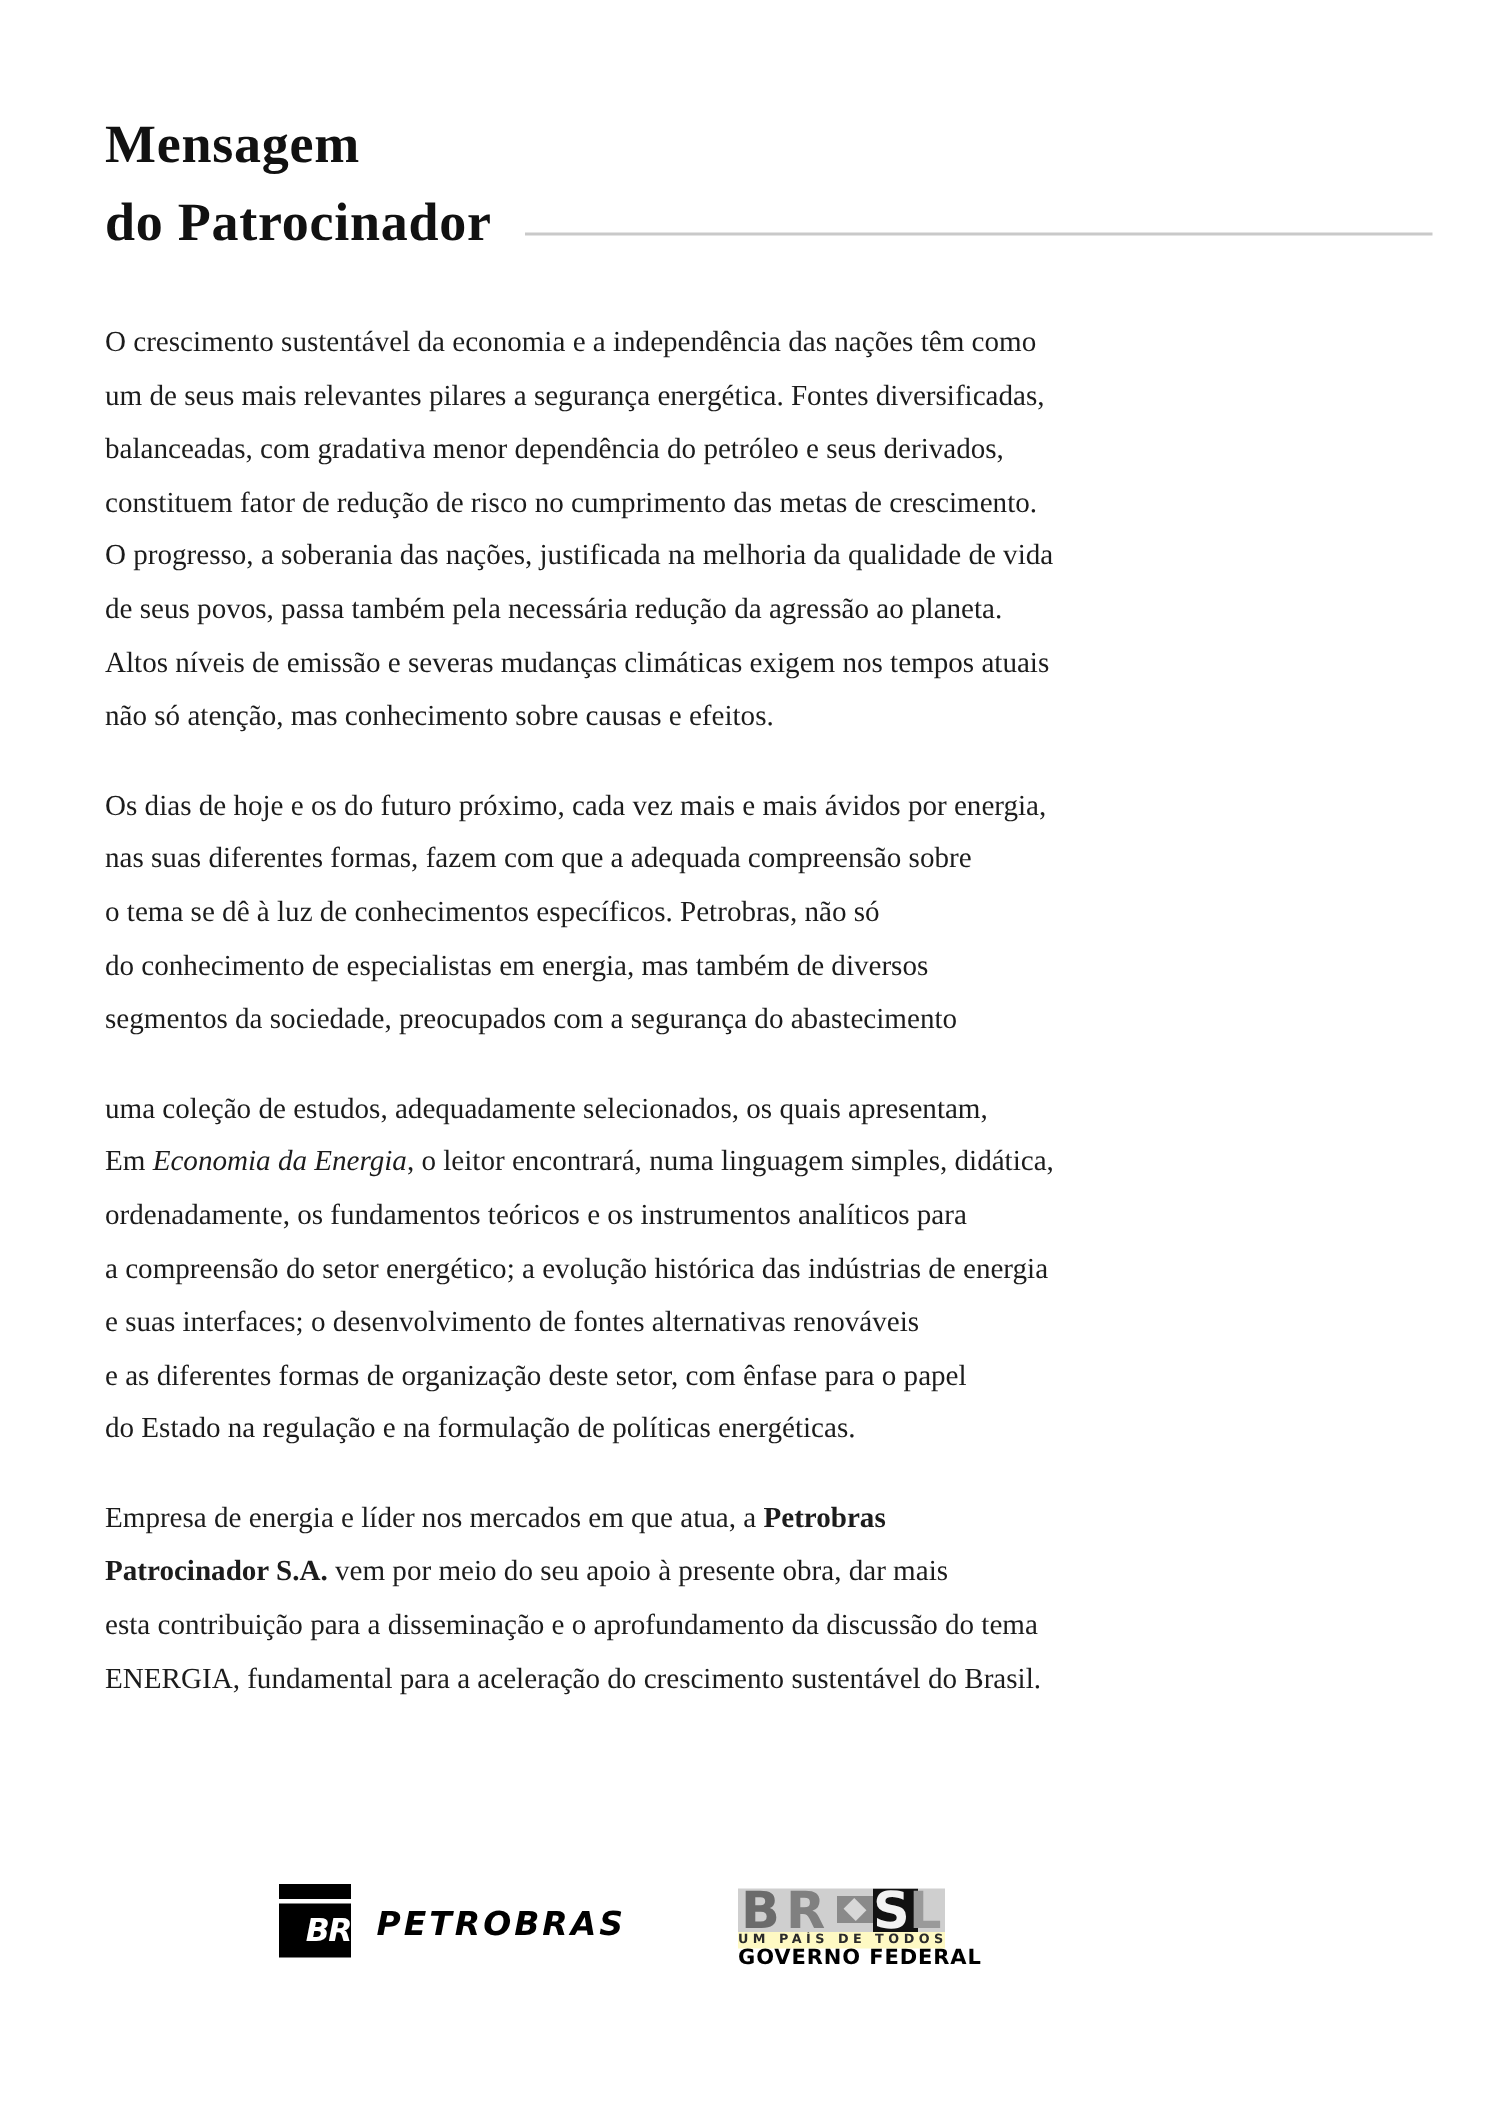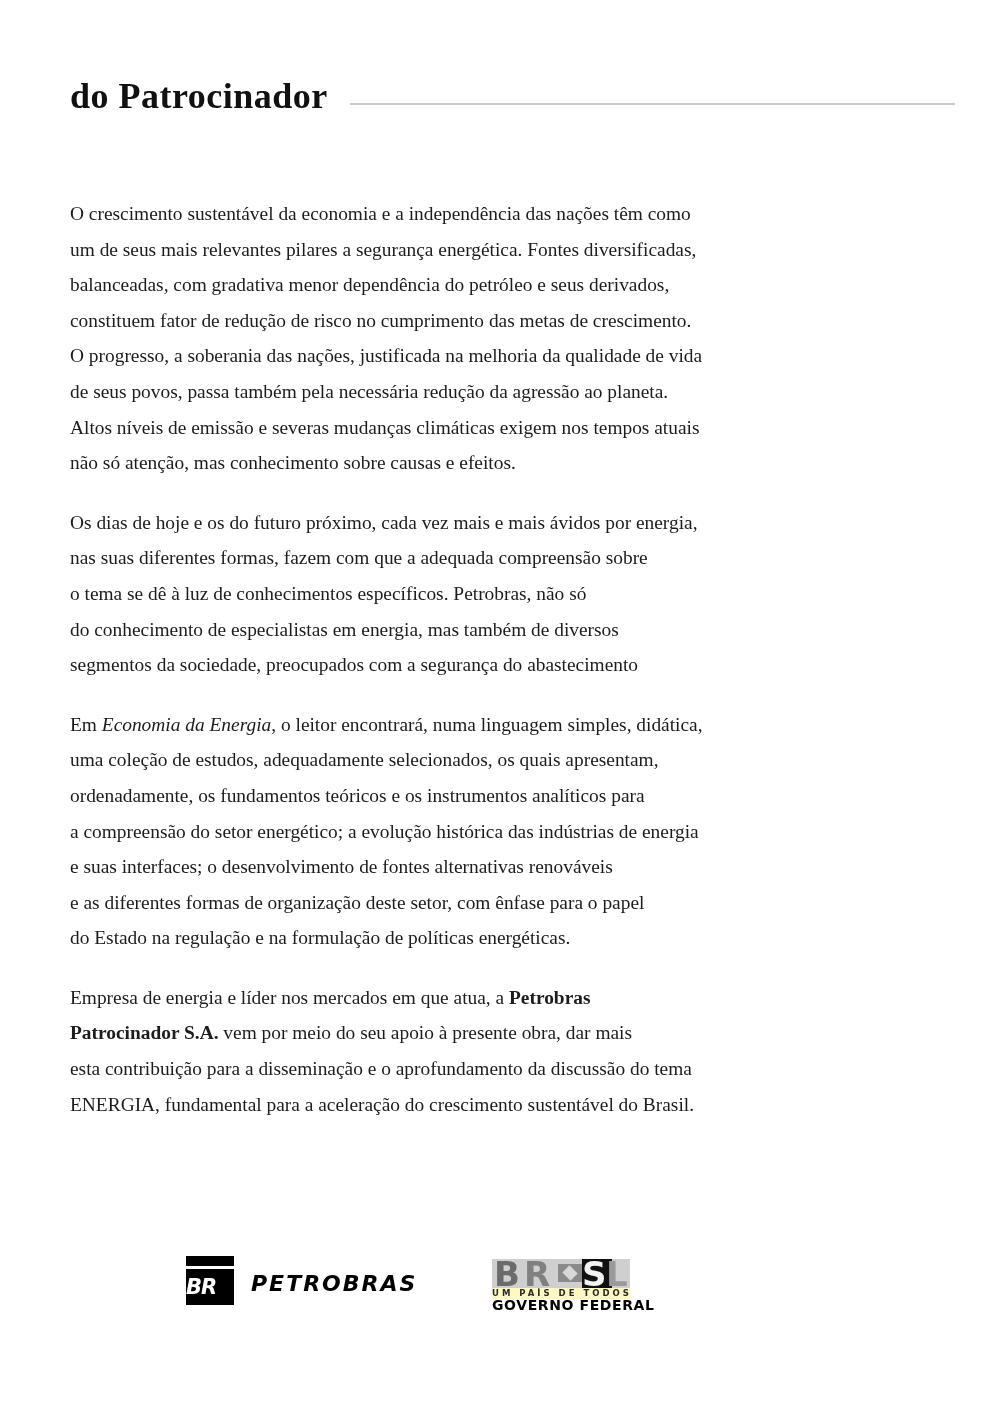--- a/index.html
+++ b/index.html
@@ -38,21 +38,21 @@
     .title-rule {
       flex: 1;
       height: 2px;
       background: #c9c9c9;
       margin-left: 22px;
       margin-top: 16px;
     }
     .body-text {
       position: absolute;
       left: 70px;
-      top: 196px;
+      top: 211px;
       width: 760px;
       font-size: 19.4px;
       line-height: 35.6px;
       color: #1c1c1c;
     }
     .para {
       margin: 0 0 24px 0;
     }
     .line {
       display: block;
@@ -87,21 +87,21 @@
       position: absolute;
       left: 0; top: 13px;
       width: 48px; height: 36px;
       background: #000;
       color: #fff;
       font-family: "DejaVu Sans", sans-serif;
       font-weight: bold;
       font-style: italic;
       font-size: 21px;
       line-height: 36px;
-      text-align: left;
+      text-align: right;
       letter-spacing: -1px;
     }
     .petrobras-word {
       font-family: "DejaVu Sans", sans-serif;
       font-weight: bold;
       font-style: italic;
       font-size: 22px;
       letter-spacing: 2px;
       color: #000;
       margin-left: 17px;
@@ -171,20 +171,21 @@
       color: #000;
       text-align: center;
       line-height: 12px;
       white-space: nowrap;
     }
   </style>
 </head>
 <body>
 
 <div class="title-block">
+  <span class="title-line">Mensagem</span>
   <div class="title-row2">
     <span class="title-line">do  Patrocinador</span>
     <div class="title-rule"></div>
   </div>
 </div>
 
 <div class="body-text">
   <p class="para">
     <span class="line">O crescimento sustentável da economia e a independência das nações têm como</span>
     <span class="line">um de seus mais relevantes pilares a segurança energética. Fontes diversificadas,</span>
@@ -196,22 +197,22 @@
     <span class="line">não só atenção, mas conhecimento sobre causas e efeitos.</span>
   </p>
   <p class="para">
     <span class="line">Os dias de hoje e os do futuro próximo, cada vez mais e mais ávidos por energia,</span>
     <span class="line">nas suas diferentes formas, fazem com que a adequada compreensão sobre</span>
     <span class="line">o tema se dê à luz de conhecimentos específicos. Petrobras, não só</span>
     <span class="line">do conhecimento de especialistas em energia, mas também de diversos</span>
     <span class="line">segmentos da sociedade, preocupados com a segurança do abastecimento</span>
   </p>
   <p class="para">
+    <span class="line">uma coleção de estudos, adequadamente selecionados, os quais apresentam,</span>
     <span class="line"><span>Em </span><em>Economia da Energia</em><span>, o leitor encontrará, numa linguagem simples, didática,</span></span>
-    <span class="line">uma coleção de estudos, adequadamente selecionados, os quais apresentam,</span>
     <span class="line">ordenadamente, os fundamentos teóricos e os instrumentos analíticos para</span>
     <span class="line">a compreensão do setor energético; a evolução histórica das indústrias de energia</span>
     <span class="line">e suas interfaces; o desenvolvimento de fontes alternativas renováveis</span>
     <span class="line">e as diferentes formas de organização deste setor, com ênfase para o papel</span>
     <span class="line">do Estado na regulação e na formulação de políticas energéticas.</span>
   </p>
   <p class="para">
     <span class="line"><span>Empresa de energia e líder nos mercados em que atua, a </span><strong>Petrobras</strong></span>
     <span class="line"><strong>Patrocinador S.A.</strong><span> vem por meio do seu apoio à presente obra, dar mais</span></span>
     <span class="line">esta contribuição para a disseminação e o aprofundamento da discussão do tema</span>

